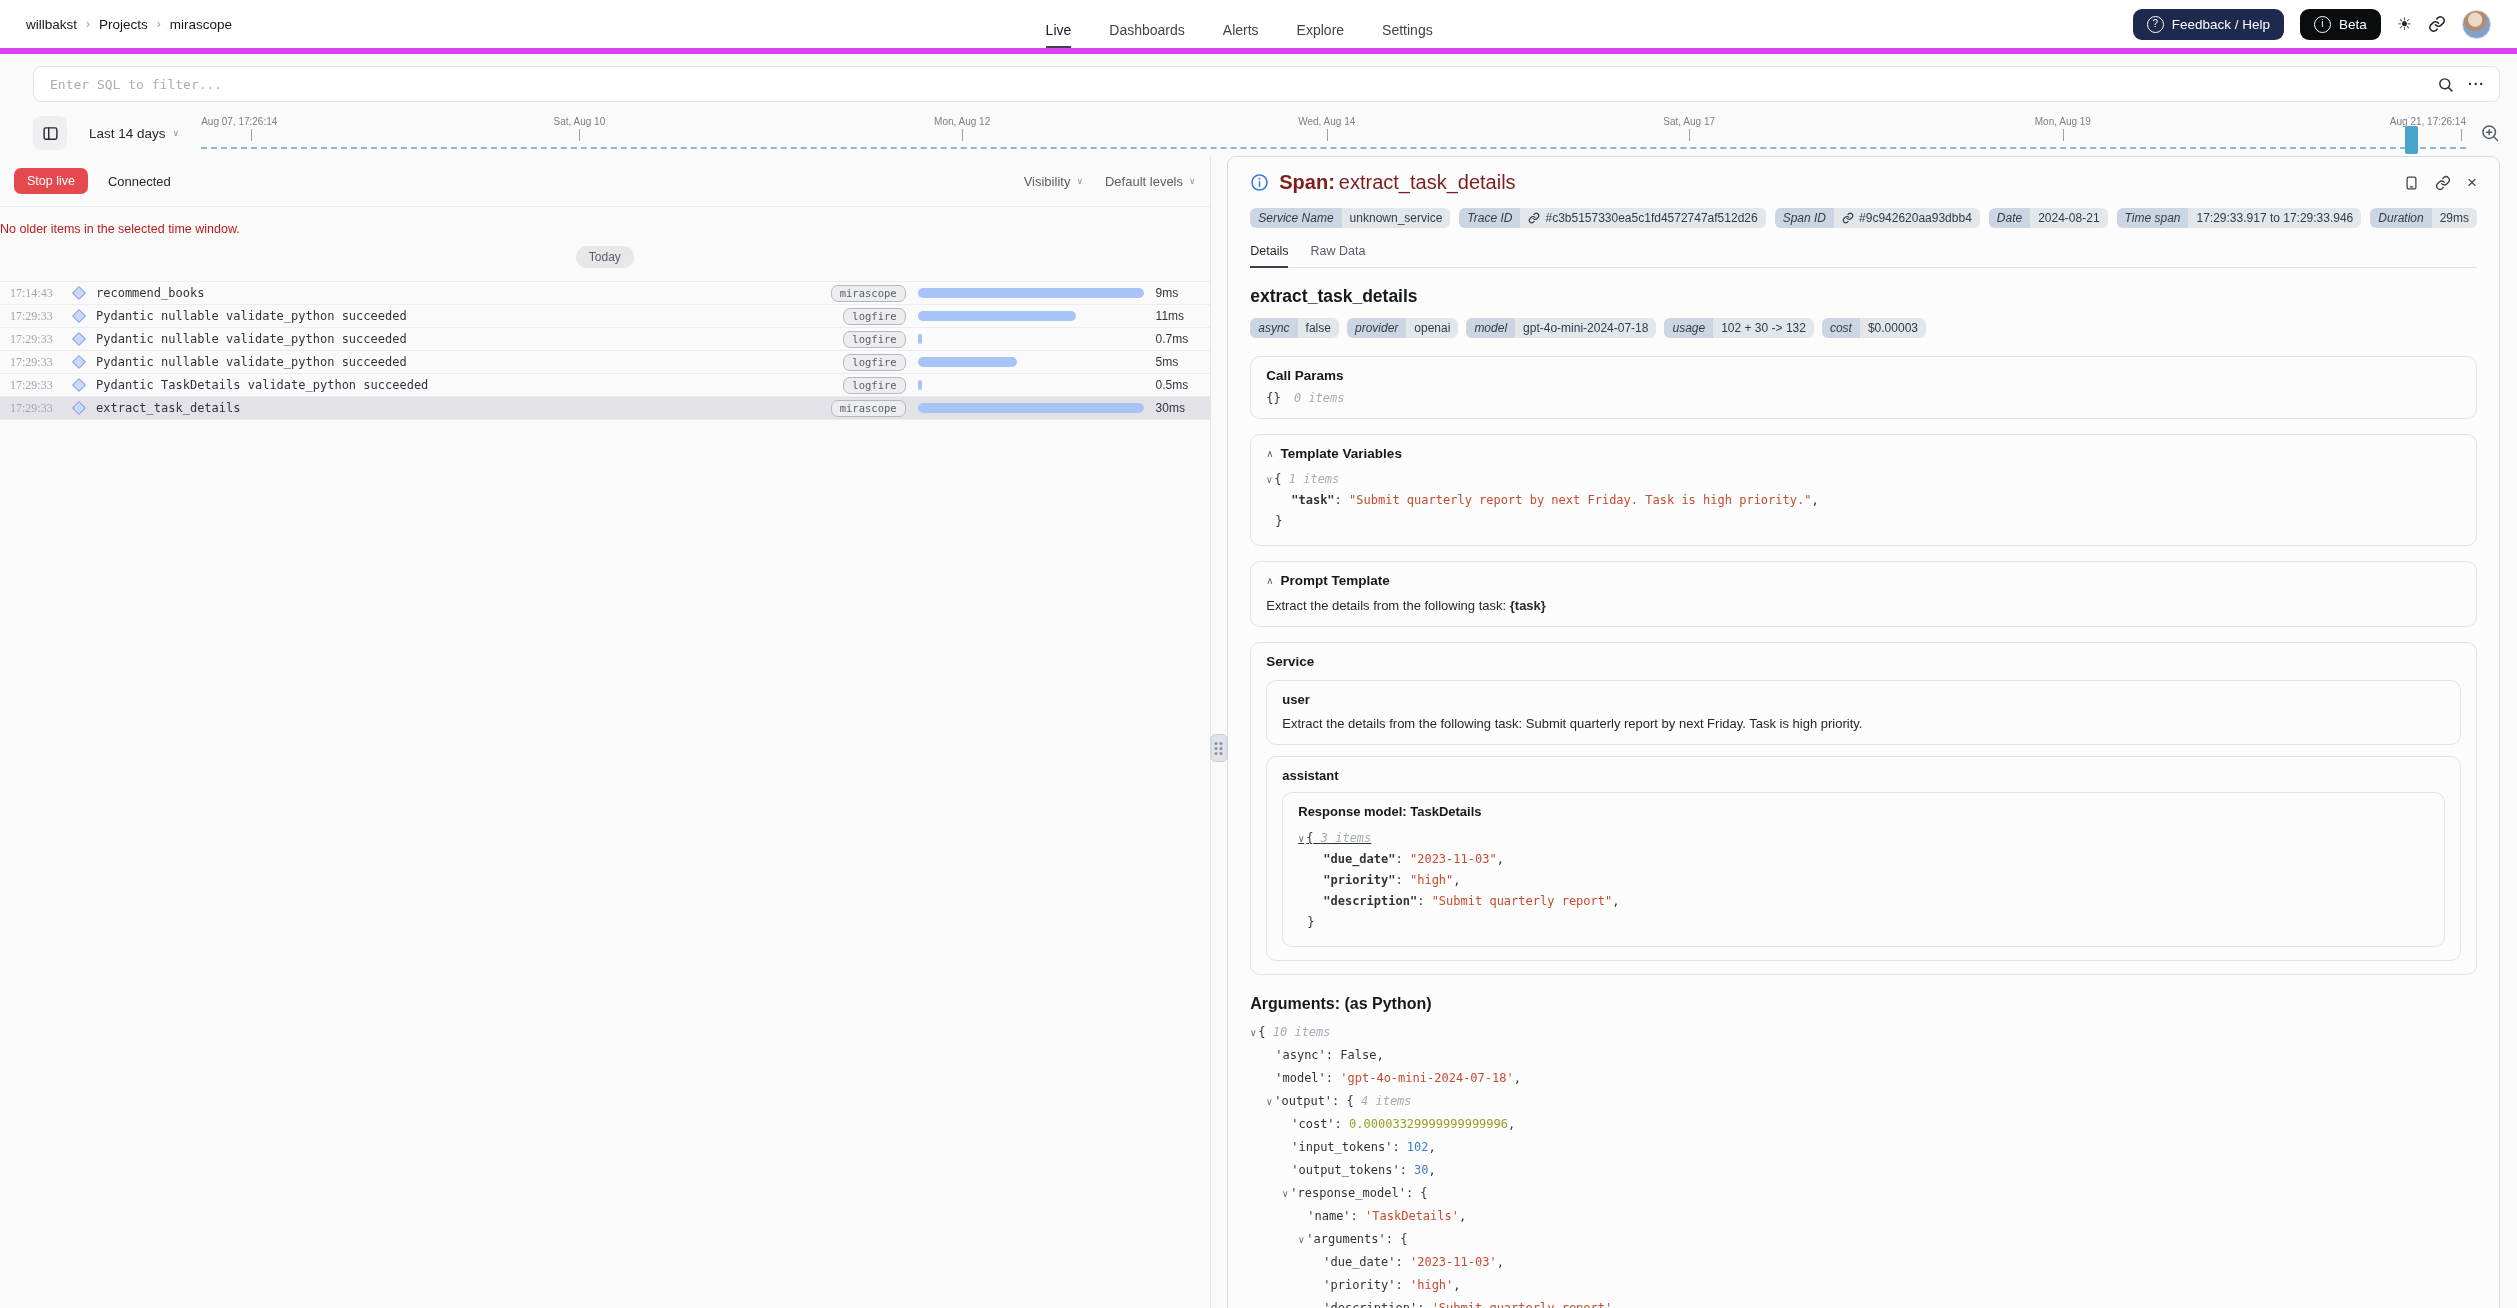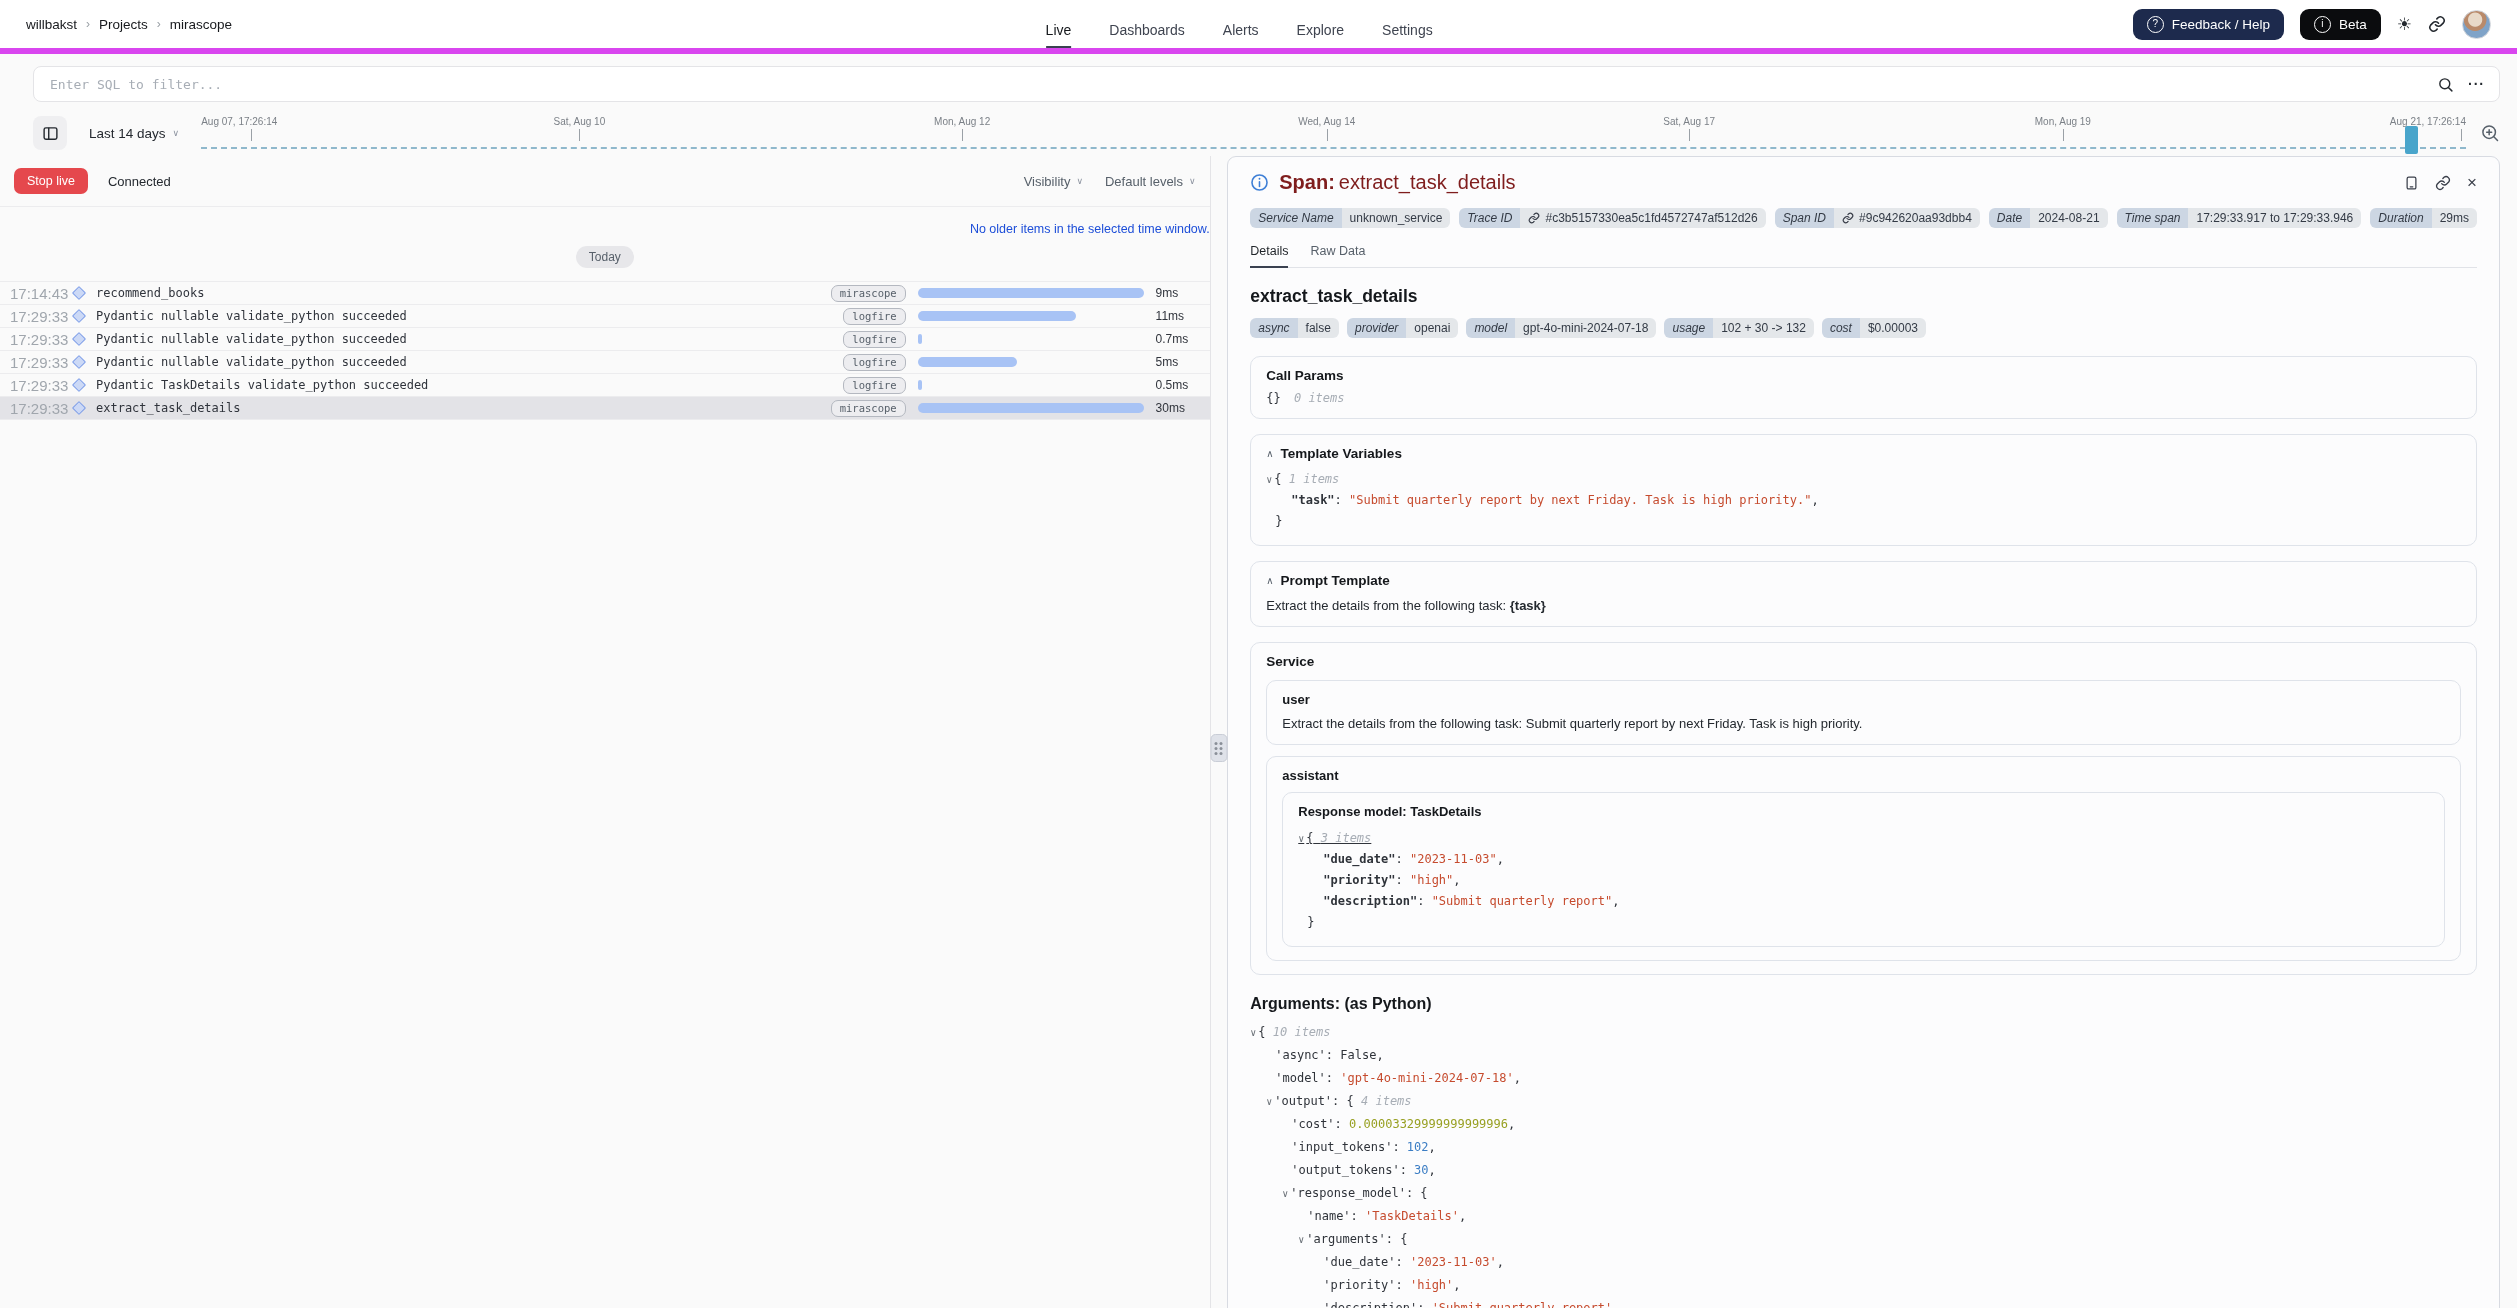--- a/index.html
+++ b/index.html
@@ -48,26 +48,26 @@
   .divider{width:17px;position:relative}
   .grip{position:absolute;top:578px;left:50%;transform:translateX(-50%);width:15px;height:26px;background:#dfe2e9;border:1px solid #c9cdd6;border-radius:5px;display:grid;grid-template-columns:repeat(2,3px);grid-auto-rows:3px;gap:2px;align-content:center;justify-content:center;cursor:col-resize}
   .grip i{background:#8a8f98;border-radius:50%}
 
   
   .live-header{display:flex;align-items:center;padding:12px 14px;border-bottom:1px solid #ececee}
   .stop-btn{background:#e5484d;color:#fff;font-size:12.5px;padding:6px 13px;border-radius:7px;cursor:pointer}
   .connected{margin-left:20px;font-size:13px;color:#24292f}
   .lh-right{margin-left:auto;display:flex;gap:22px;font-size:13px;color:#57606a}
   .lh-right>div{display:flex;align-items:center;gap:6px;cursor:pointer}
-  .empty-note{text-align:right;font-size:12.5px;color:#1d4ed8;margin-top:15px}
+  .empty-note{text-align:left;font-size:12.5px;color:#b91c1c;margin-top:15px}
   .today-pill{width:fit-content;margin:10px auto 0;background:#e7e7ea;border-radius:999px;padding:4px 13px;font-size:12px;color:#57606a}
   .log-rows{margin-top:13px;border-top:1px solid #ececee}
   .log-row{display:flex;align-items:center;height:23px;border-bottom:1px solid #ececee;padding:0 10px;cursor:pointer;box-sizing:border-box}
   .log-row.selected{background:#e3e3e7}
-  .lr-time{font-family:Liberation Sans, sans-serif;font-size:15px;color:#a0a6ad;width:60px}
+  .lr-time{font-family:Liberation Serif, serif;font-size:12px;color:#a0a6ad;width:60px}
   .lr-dia{width:8px;height:8px;background:#ccd9f6;border:1.5px solid #7b9ce8;transform:rotate(45deg);border-radius:1px;margin:0 12px 0 4px;flex:none}
   .lr-name{font-family:"DejaVu Sans Mono",monospace;font-size:12px;color:#30343c;white-space:nowrap}
   .lr-right{margin-left:auto;display:flex;align-items:center;gap:12px}
   .lr-tag{font-family:"DejaVu Sans Mono",monospace;font-size:10.5px;color:#57606a;background:#ededf0;border:1px solid #b4b8c0;border-radius:7px;padding:0 8px;height:15px;line-height:14px}
   .lr-track{width:226px;height:10px;position:relative}
   .lr-bar{position:absolute;left:0;top:0;height:10px;background:#a8c3f5;border-radius:5px;min-width:4px}
   .lr-dur{width:44px;font-size:12px;color:#30343c}
 
   
   .right-panel{flex:1;margin-right:17px;border:1px solid #d8dbe2;border-radius:9px;background:#fcfcfd;padding:14px 22px 40px;box-sizing:border-box;height:1400px}

